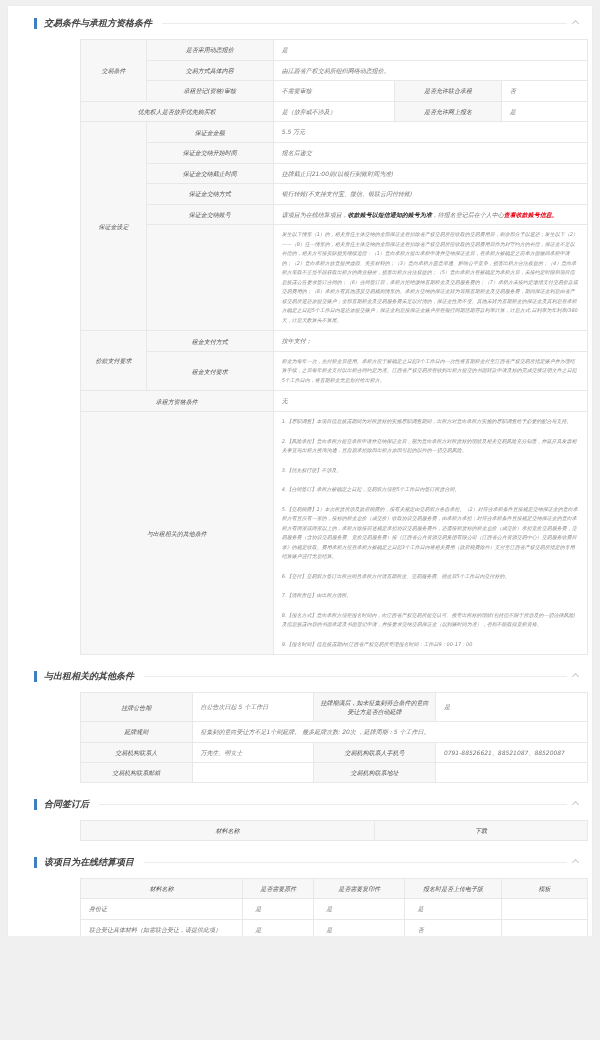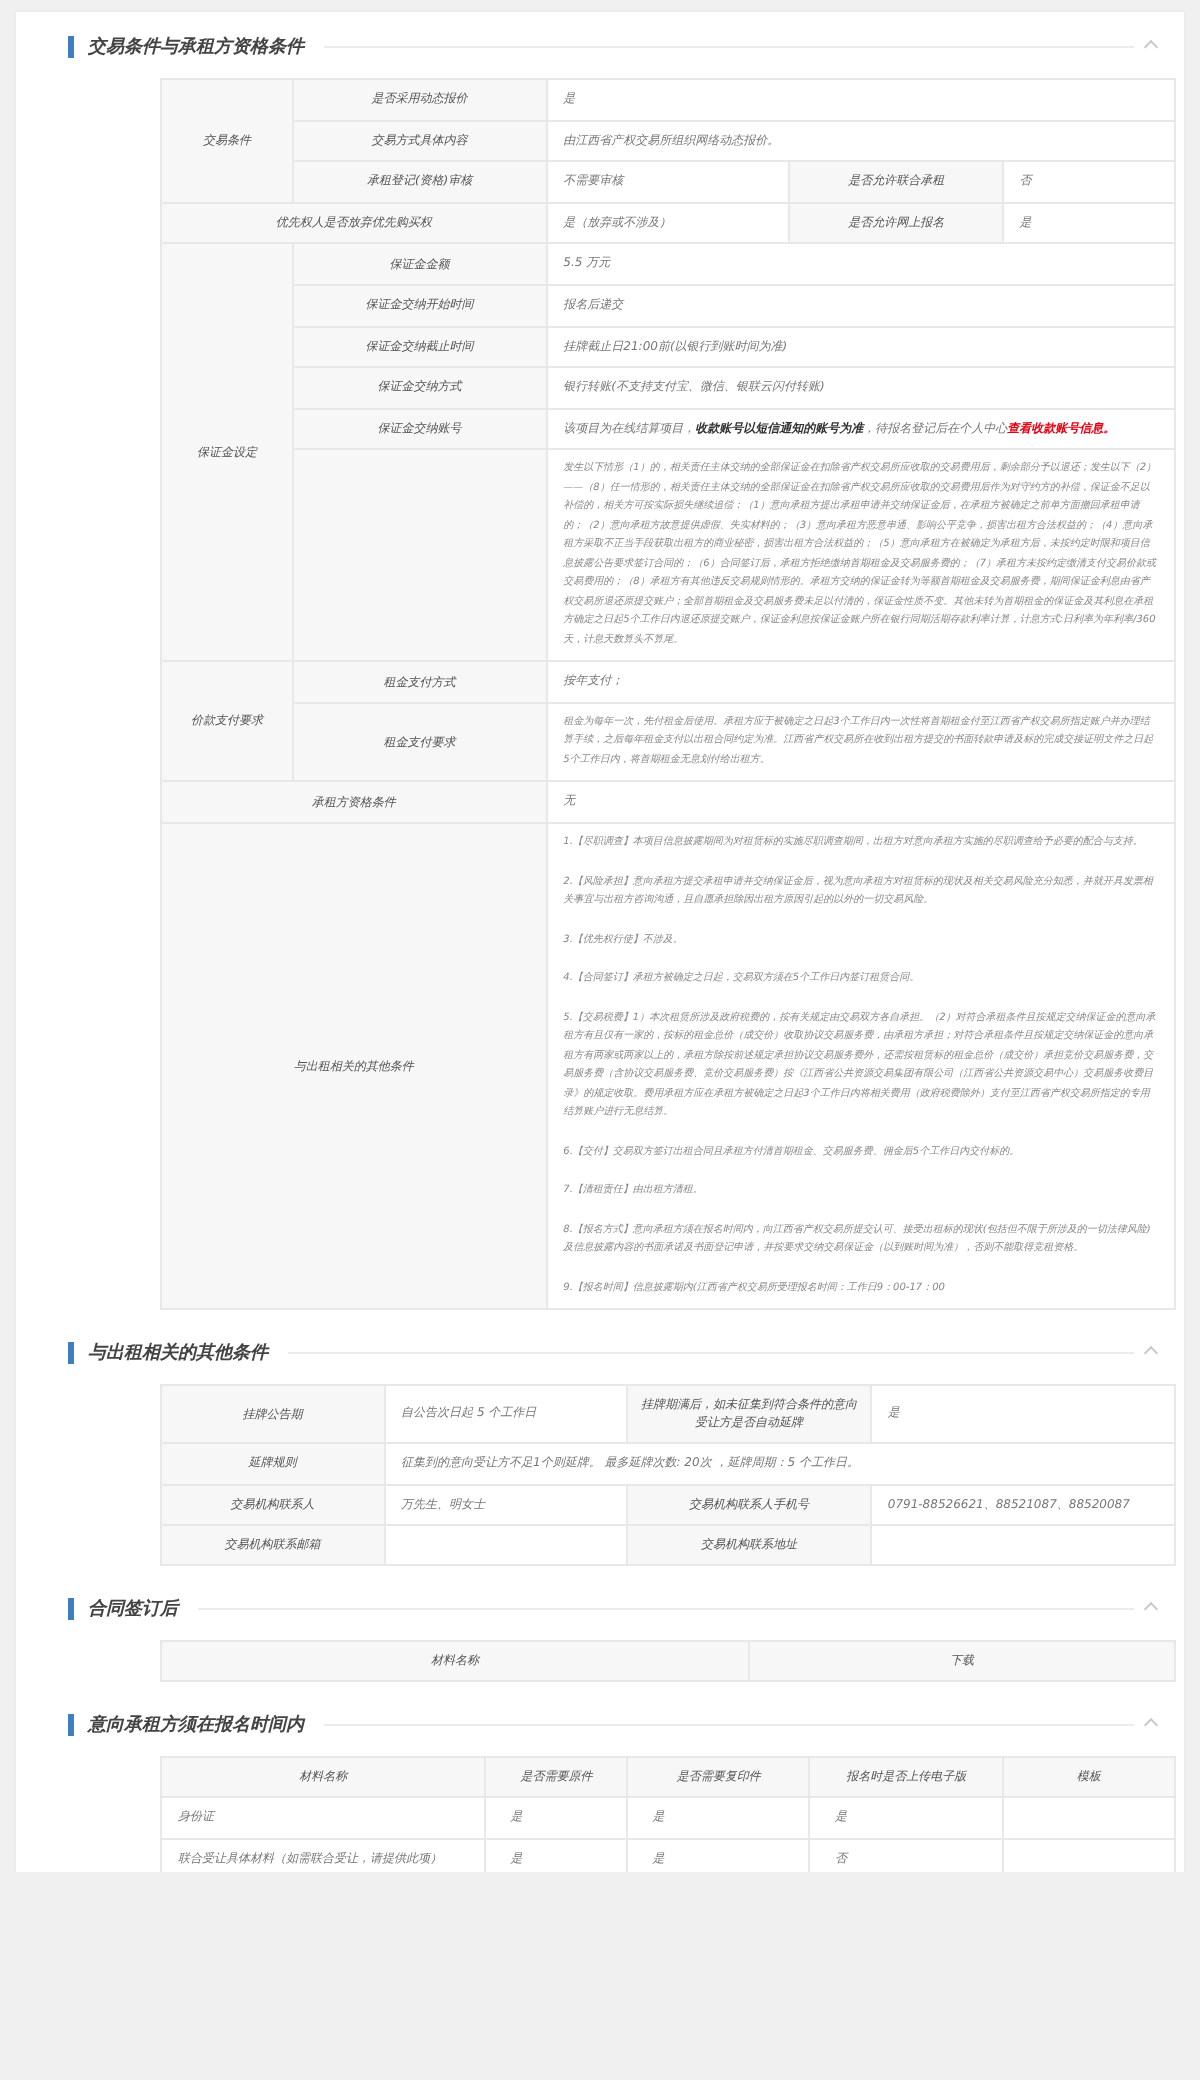--- a/index.html
+++ b/index.html
@@ -185,21 +185,21 @@
       <tbody>
           <tr>
         <th>材料名称</th>
         <th>下载</th>
       </tr>
     </tbody>
       </table>
 
     <div class="sec-header">
       <span class="sec-bar accent-bg" style="background: rgb(63, 127, 193);"></span>
-      <span class="sec-title">意向承租方须在报名时间内</span>
+      <span class="sec-title">该项目为在线结算项目</span>
       <span class="sec-rule"></span>
       <span class="chev"></span>
     </div>
 
     <table>
       <colgroup>
           <col style="width:32%">
           <col style="width:14%">
           <col style="width:18%">
           <col style="width:19%">

